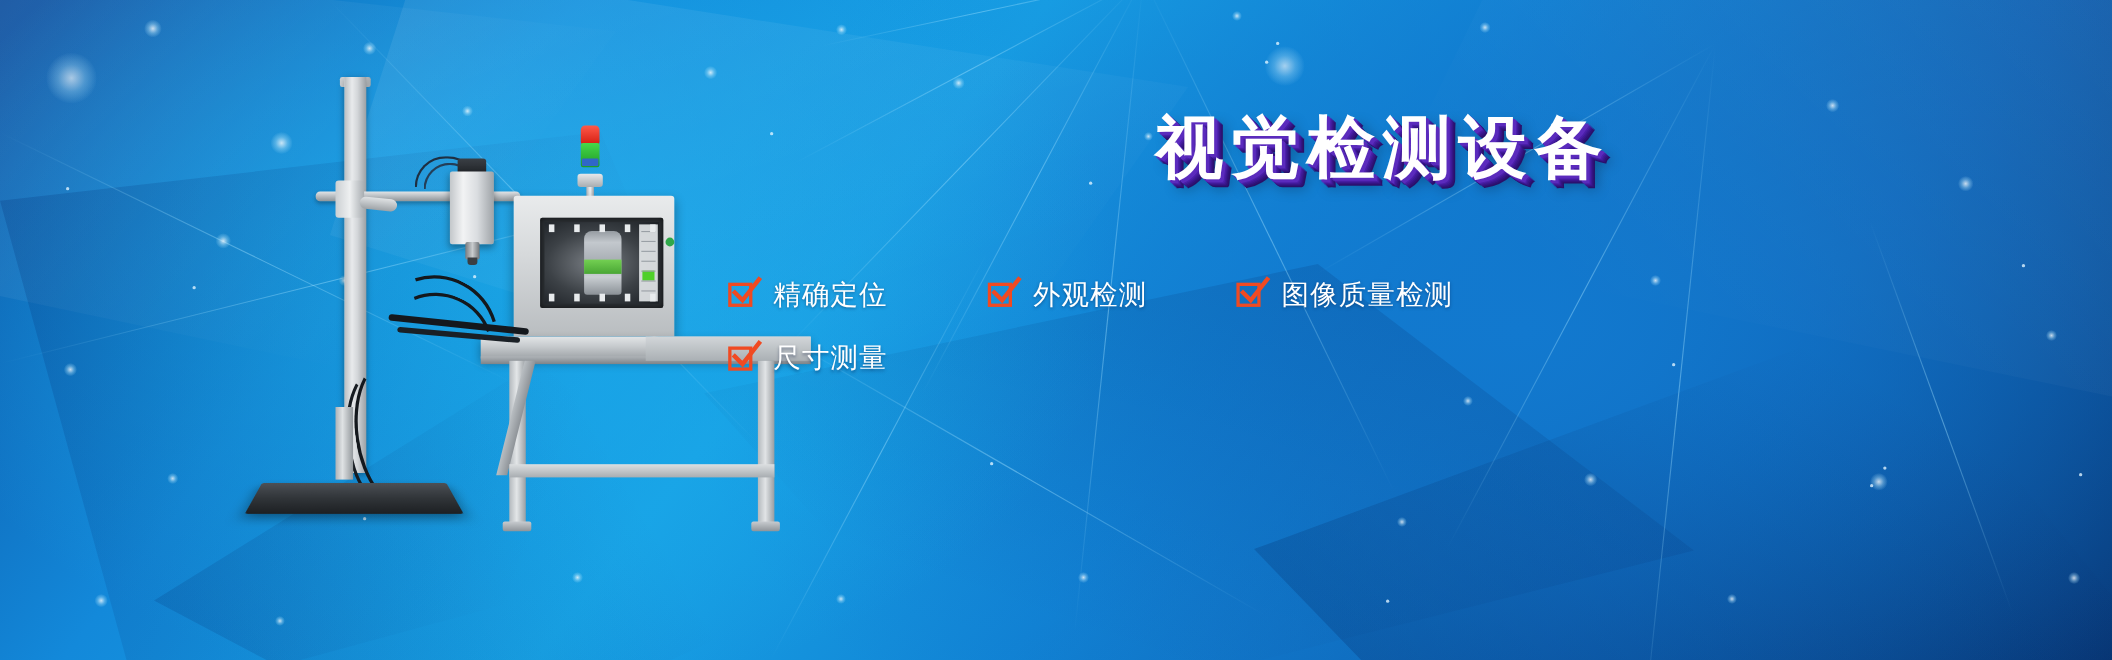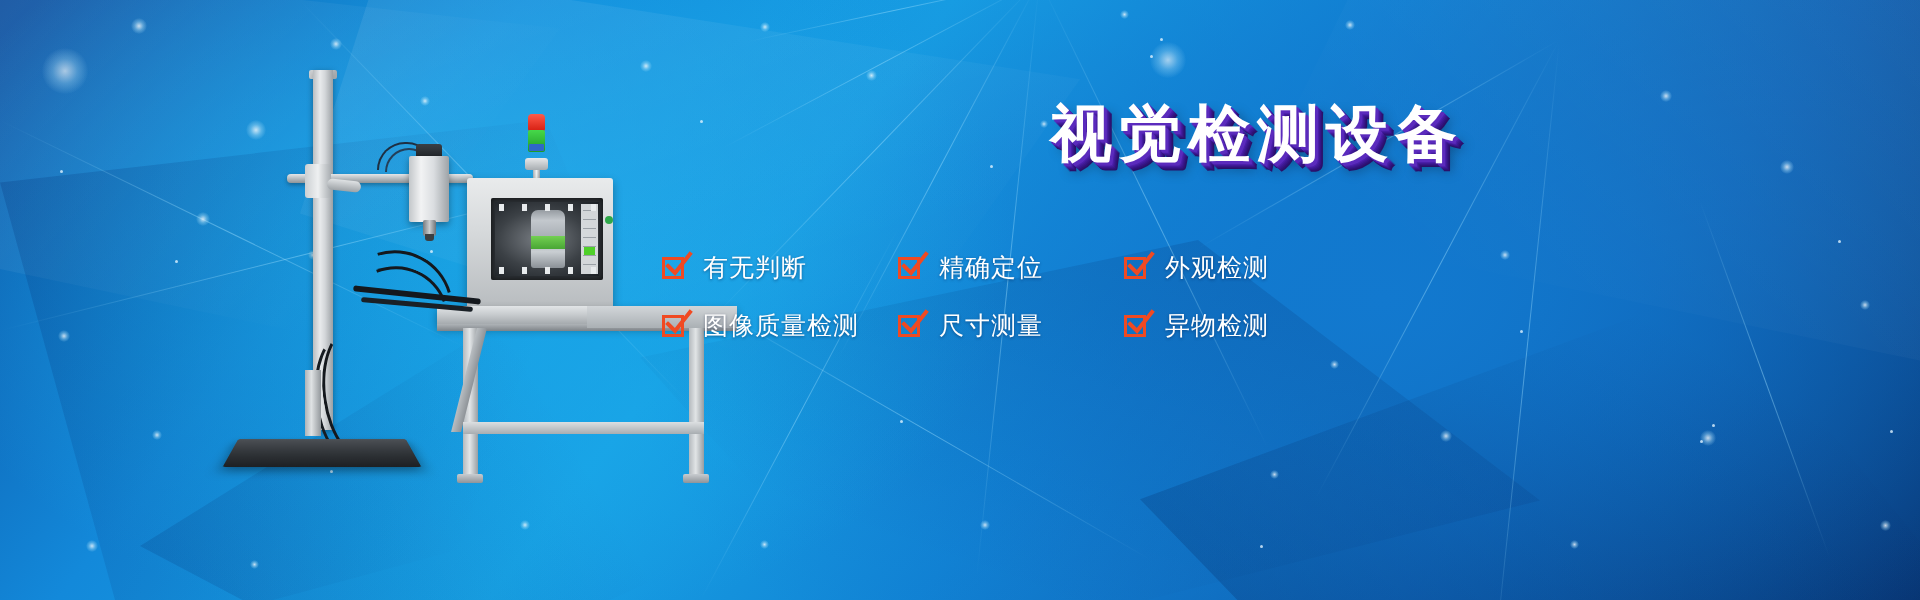--- a/index.html
+++ b/index.html
@@ -344,29 +344,20 @@
   <div id="copy">
     <div id="title">视觉检测设备</div>
     <div id="features">
         <div class="feat">
           <span class="cbx">
             <span class="box"></span>
             <svg viewBox="0 0 30 30">
               <path d="M5 16 L12 23 L27 4" fill="none" stroke="#f04a22" stroke-width="4" stroke-linecap="square" stroke-linejoin="miter"></path>
             </svg>
           </span>
-          <span class="flabel">有无判断</span>
-        </div>
-        <div class="feat">
-          <span class="cbx">
-            <span class="box"></span>
-            <svg viewBox="0 0 30 30">
-              <path d="M5 16 L12 23 L27 4" fill="none" stroke="#f04a22" stroke-width="4" stroke-linecap="square" stroke-linejoin="miter"></path>
-            </svg>
-          </span>
           <span class="flabel">精确定位</span>
         </div>
         <div class="feat">
           <span class="cbx">
             <span class="box"></span>
             <svg viewBox="0 0 30 30">
               <path d="M5 16 L12 23 L27 4" fill="none" stroke="#f04a22" stroke-width="4" stroke-linecap="square" stroke-linejoin="miter"></path>
             </svg>
           </span>
           <span class="flabel">外观检测</span>
@@ -382,25 +373,16 @@
         </div>
         <div class="feat">
           <span class="cbx">
             <span class="box"></span>
             <svg viewBox="0 0 30 30">
               <path d="M5 16 L12 23 L27 4" fill="none" stroke="#f04a22" stroke-width="4" stroke-linecap="square" stroke-linejoin="miter"></path>
             </svg>
           </span>
           <span class="flabel">尺寸测量</span>
         </div>
-        <div class="feat">
-          <span class="cbx">
-            <span class="box"></span>
-            <svg viewBox="0 0 30 30">
-              <path d="M5 16 L12 23 L27 4" fill="none" stroke="#f04a22" stroke-width="4" stroke-linecap="square" stroke-linejoin="miter"></path>
-            </svg>
-          </span>
-          <span class="flabel">异物检测</span>
-        </div>
       </div>
   </div>
 
 </div>
 
 </body></html>

